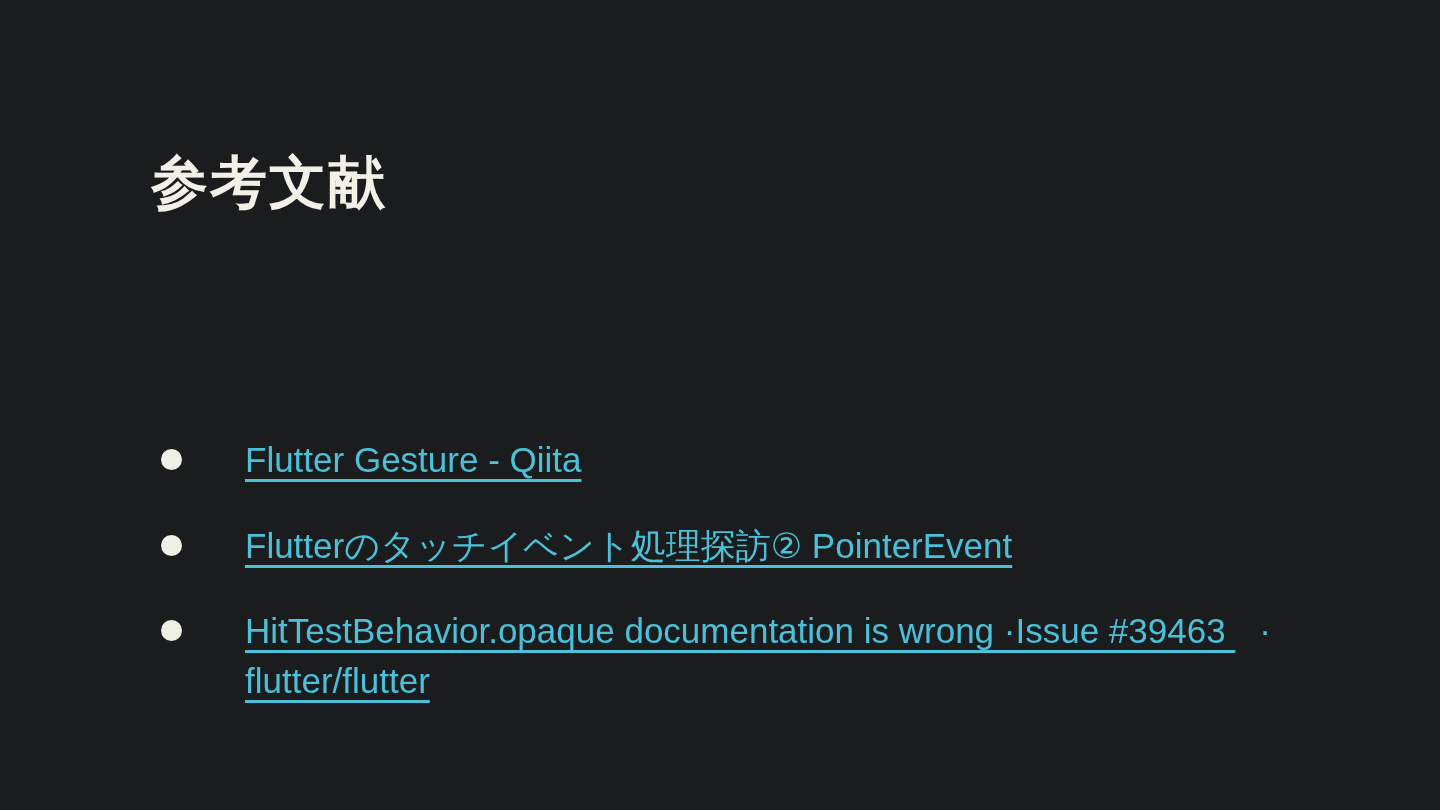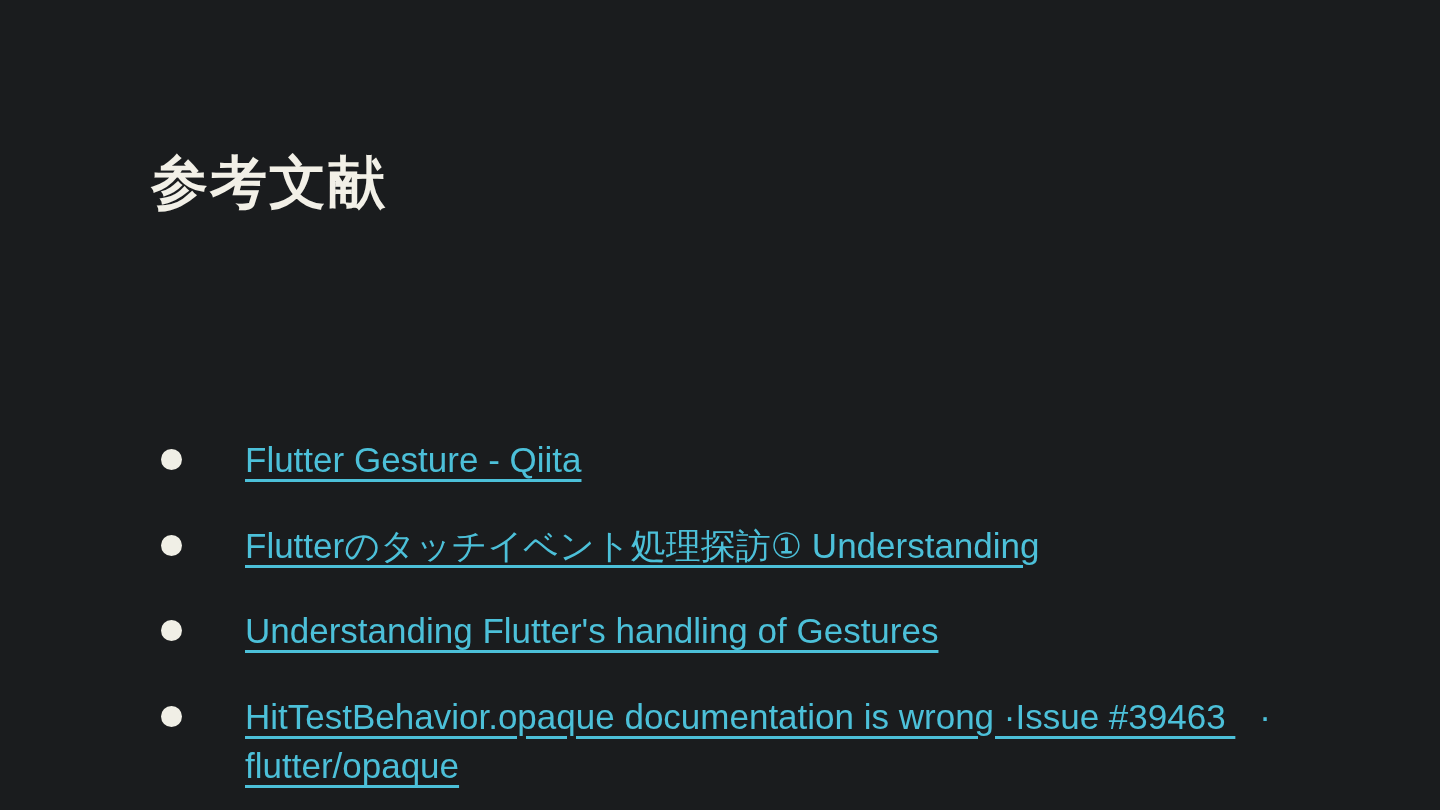--- a/index.html
+++ b/index.html
@@ -88,28 +88,24 @@
 
   <ul class="refs">
 
     <li class="ref-item">
       <span class="bullet"></span>
       <span class="ref-text"><a class="ref-link">Flutter Gesture - Qiita</a></span>
     </li>
 
     <li class="ref-item">
       <span class="bullet"></span>
-      <span class="ref-text"><a class="ref-link">Flutterのタッチイベント処理探訪① Understanding</a></span>
+      <span class="ref-text"><a class="ref-link">Flutterのタッチイベント処理探訪② PointerEvent</a></span>
     </li>
+
 
 
     <li class="ref-item">
       <span class="bullet"></span>
-      <span class="ref-text"><a class="ref-link">Understanding Flutter's handling of Gestures</a></span>
-    </li>
-
-    <li class="ref-item">
-      <span class="bullet"></span>
-      <span class="ref-text"><a class="ref-link">HitTestBehavior.opaque documentation is wrong ·Issue #39463 </a><span class="separator">·</span><br><a class="ref-link">flutter/opaque</a></span>
+      <span class="ref-text"><a class="ref-link">HitTestBehavior.opaque documentation is wrong ·Issue #39463 </a><span class="separator">·</span><br><a class="ref-link">flutter/flutter</a></span>
     </li>
 
   </ul>
 </div>
 
 </body></html>

